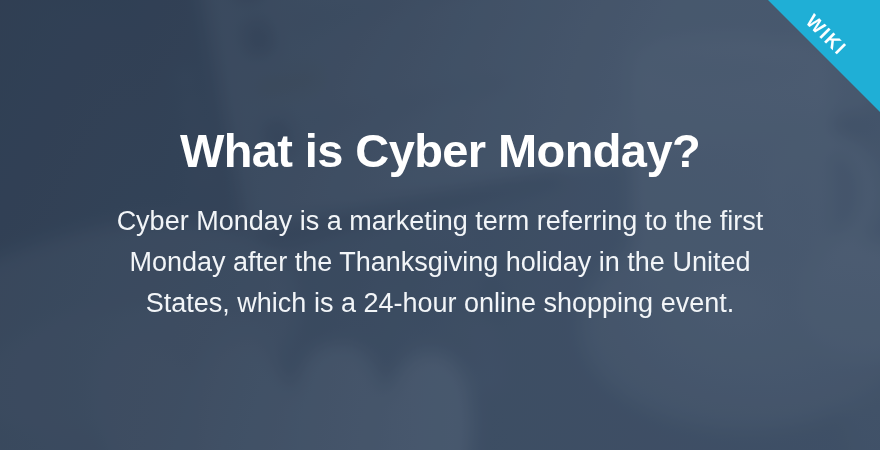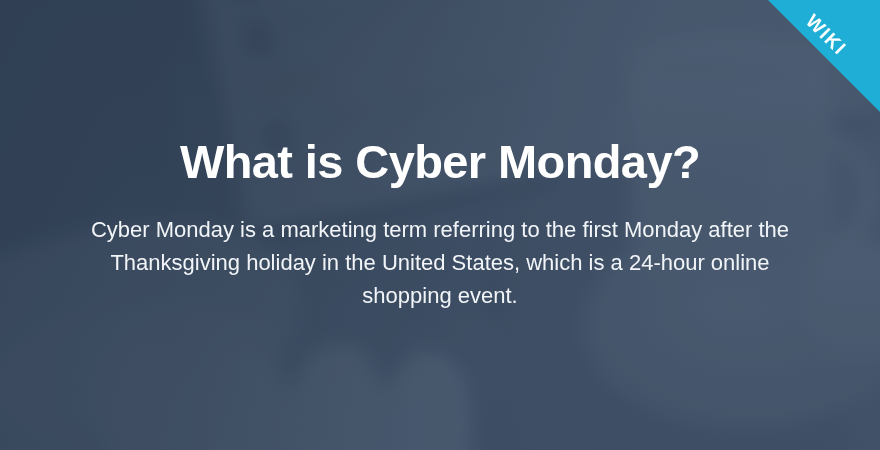--- a/index.html
+++ b/index.html
@@ -275,21 +275,21 @@
     font-size: 47px;
     font-weight: bold;
     letter-spacing: -0.6px;
     line-height: 1.05;
     text-align: right;
     font-family: "Liberation Sans", sans-serif;
   }
   .body-copy {
     margin: 0;
     color: #f2f5f8;
-    font-size: 22px;
+    font-size: 27px;
     font-weight: normal;
     line-height: 1.52;
     text-align: center;
     max-width: 700px;
     font-family: "Liberation Sans", sans-serif;
   }
 </style>
 </head>
 <body>
 

